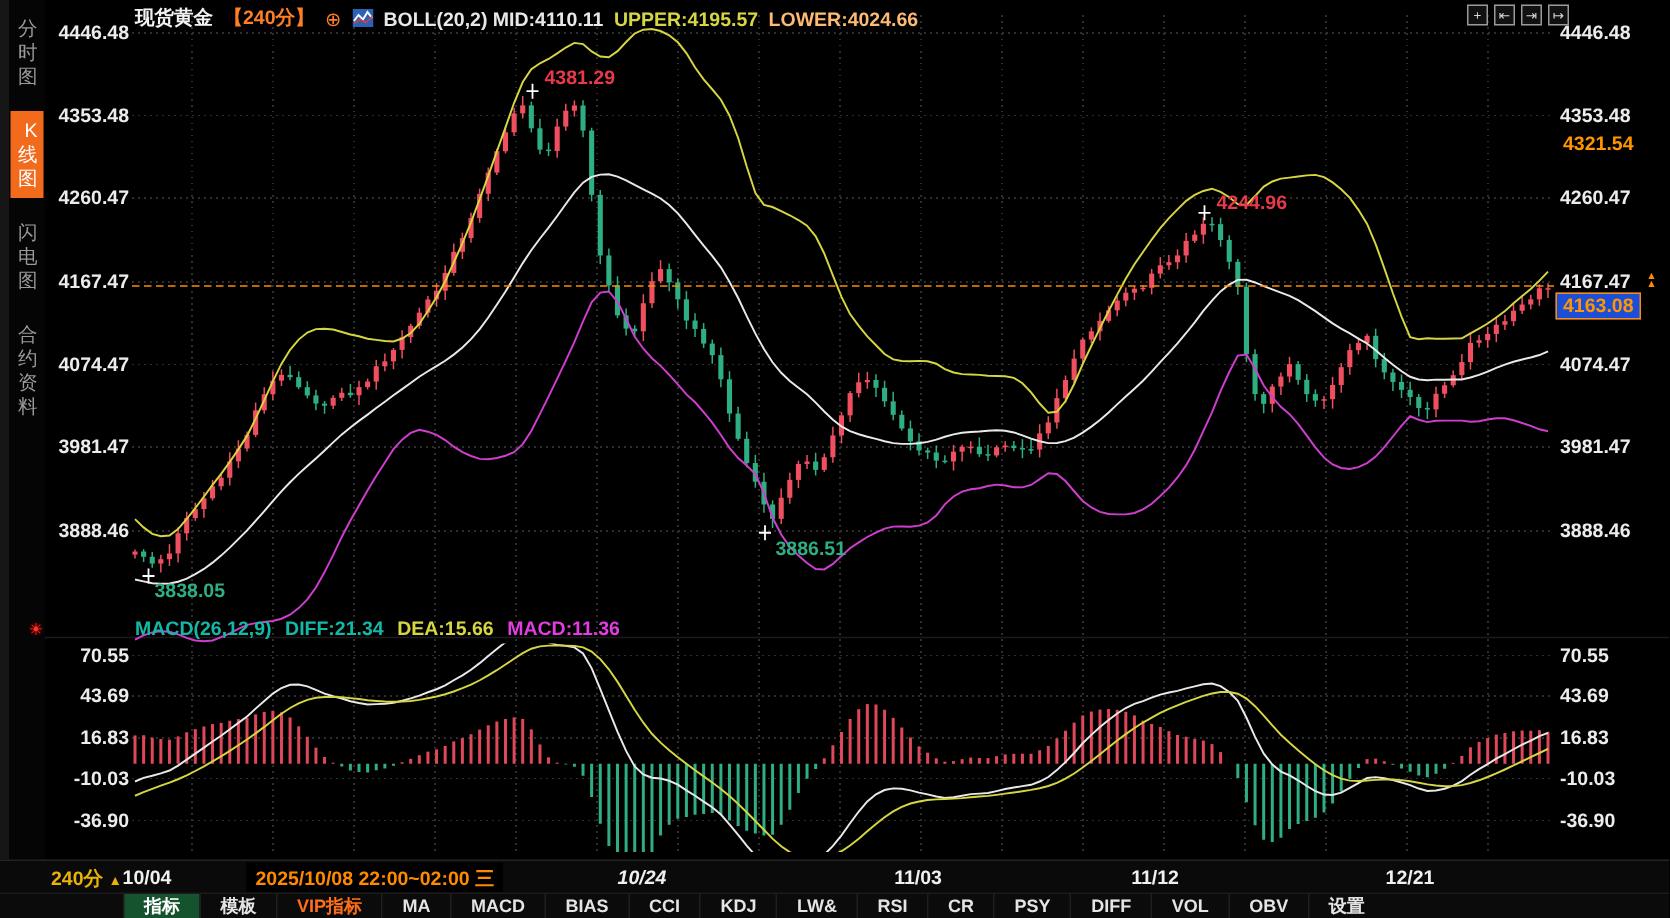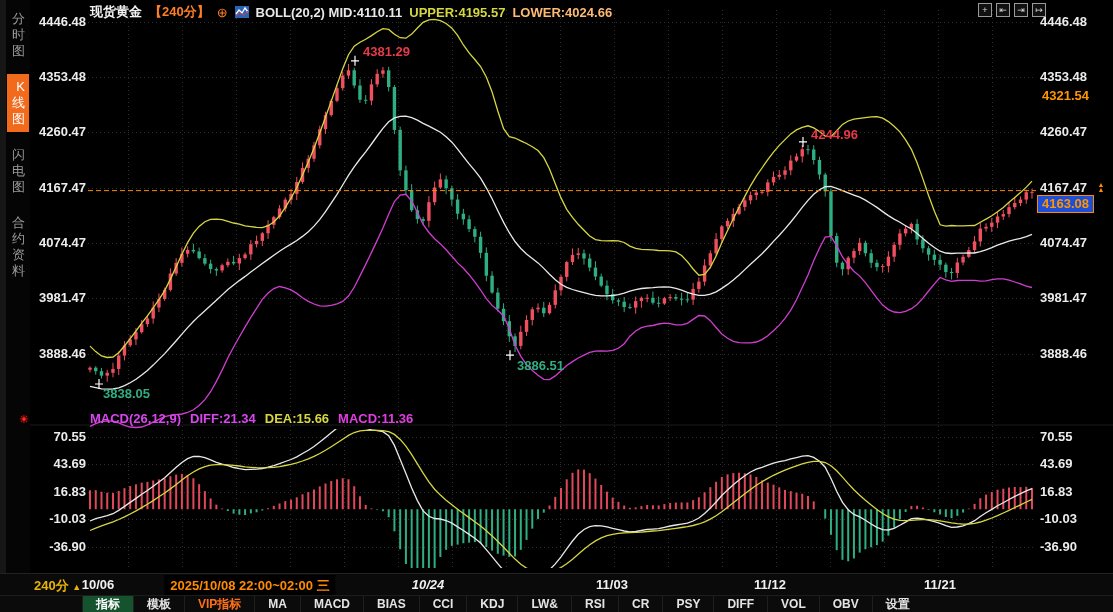--- a/index.html
+++ b/index.html
@@ -24,21 +24,21 @@
   .hdr .sym { color:#f2f2f2; }
   .hdr .per { color:#ff7f27; }
   .hdr .plus { color:#ff7f27; font-weight:normal; font-size:13px; }
   .hdr .mid { color:#e8e8e8; }
   .hdr .up  { color:#d6d642; }
   .hdr .low { color:#fdba74; }
   .mini-chart-ico { width:14px; height:12px; display:inline-block; }
 
   .macd-hdr { position:absolute; left:60px; top:411px; display:flex; gap:9px;
               font-size:13px; font-weight:bold; white-space:nowrap; z-index:5; }
-  .macd-hdr .w { color:#d946ef; } .macd-hdr .y { color:#d6d642; } .macd-hdr .m { color:#e23de2; }
+  .macd-hdr .w { color:#14b8a6; } .macd-hdr .y { color:#d6d642; } .macd-hdr .m { color:#e23de2; }
 
   .axis-lbl { position:absolute; width:56px; left:0; text-align:right; color:#ececec;
               font-size:13px; font-weight:bold; line-height:14px; }
   .axis-lbl-r { position:absolute; left:1010px; width:68px; text-align:left; color:#ececec;
                 font-size:13px; font-weight:bold; line-height:14px; }
 
   .badge-prev { position:absolute; left:1008px; padding:1px 4px 2px 4px; background:#000;
                 color:#ff9500; font-size:13px; font-weight:bold; z-index:6; }
   .badge-cur  { position:absolute; left:1007px; padding:0 4px 1px 4px; background:#1d4ed8;
                 border:1px solid #ff8a00; color:#ff9500; font-size:13px; font-weight:bold; z-index:6; }
@@ -702,25 +702,25 @@
       <div class="axis-lbl-r" style="top: 540px;">-36.90</div>
     </div>
 
   <div id="sun-ico">☀</div>
 
   <div id="timeline">
     <div id="period-lbl">
       <span>240分</span> <span class="car">▲</span>
     </div>
     <div id="dt-hl">2025/10/08 22:00~02:00 三</div>
-  <div class="dt" style="left: 98px;">10/06</div>
+  <div class="dt" style="left: 98px;">10/04</div>
       <div class="dt" style="left: 428px; font-style: italic;">10/24</div>
       <div class="dt" style="left: 612px;">11/03</div>
       <div class="dt" style="left: 770px;">11/12</div>
-      <div class="dt" style="left: 940px;">11/21</div>
+      <div class="dt" style="left: 940px;">12/21</div>
     </div>
 
 
   <div id="btoolbar">
       <div class="btab active">指标</div>
       <div class="btab">模板</div>
       <div class="btab vip">VIP指标</div>
       <div class="btab">MA</div>
       <div class="btab">MACD</div>
       <div class="btab">BIAS</div>

